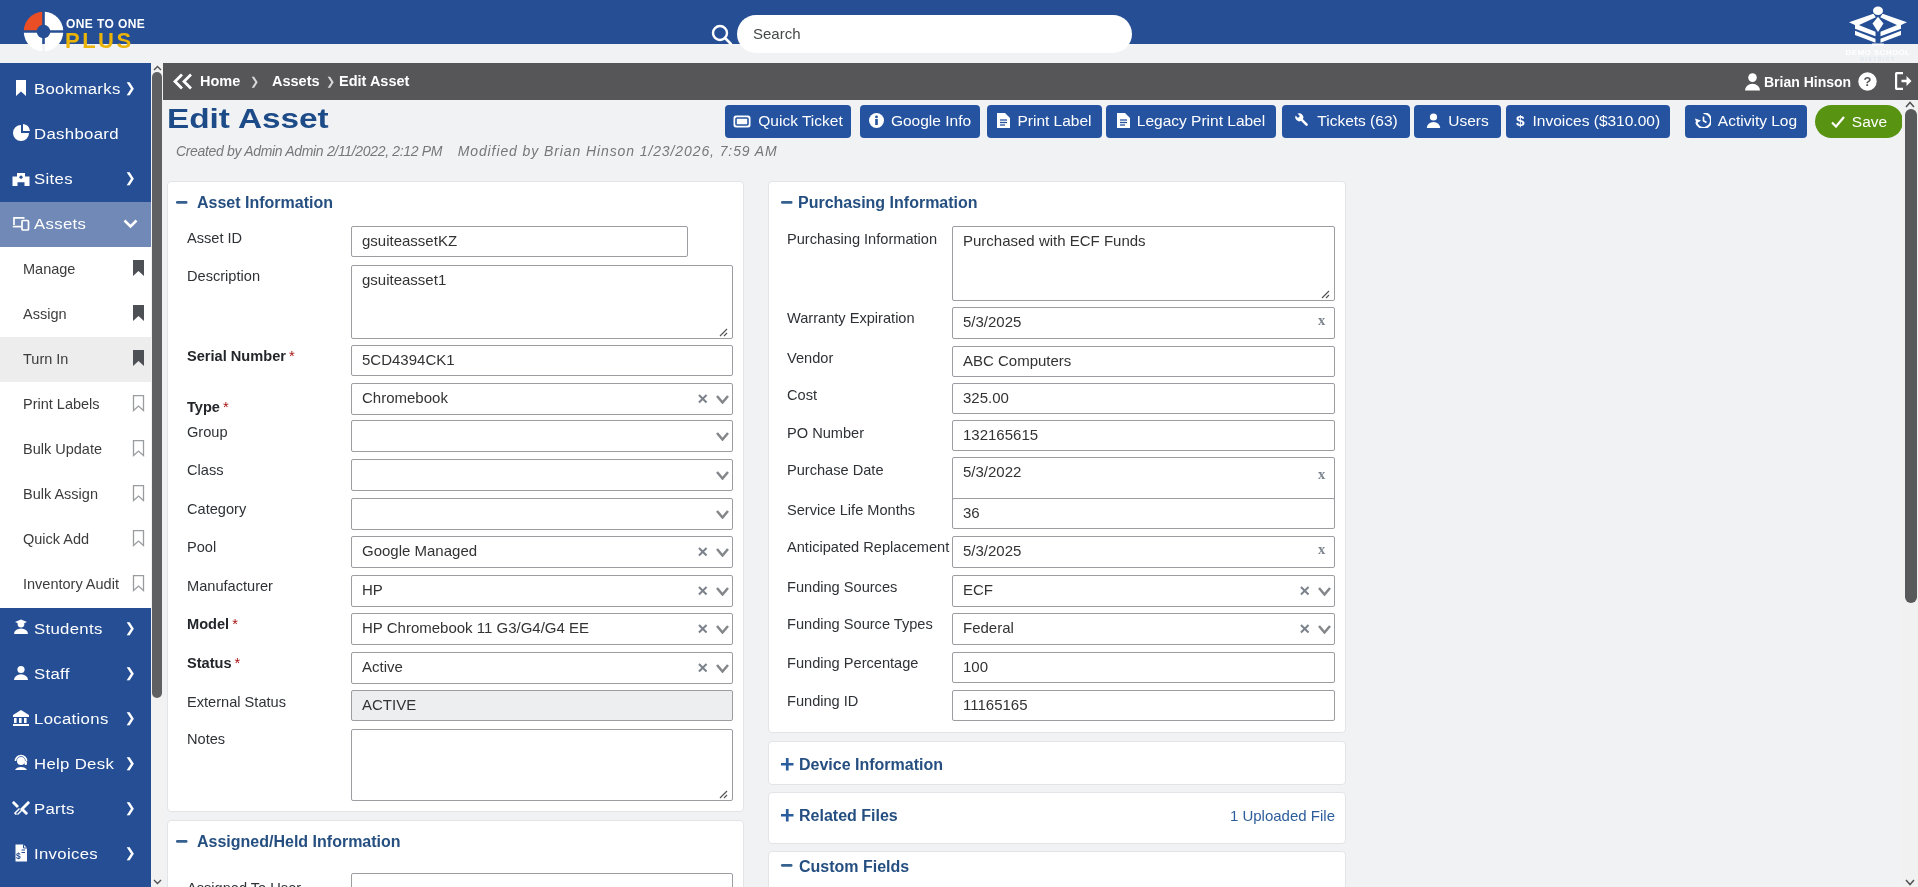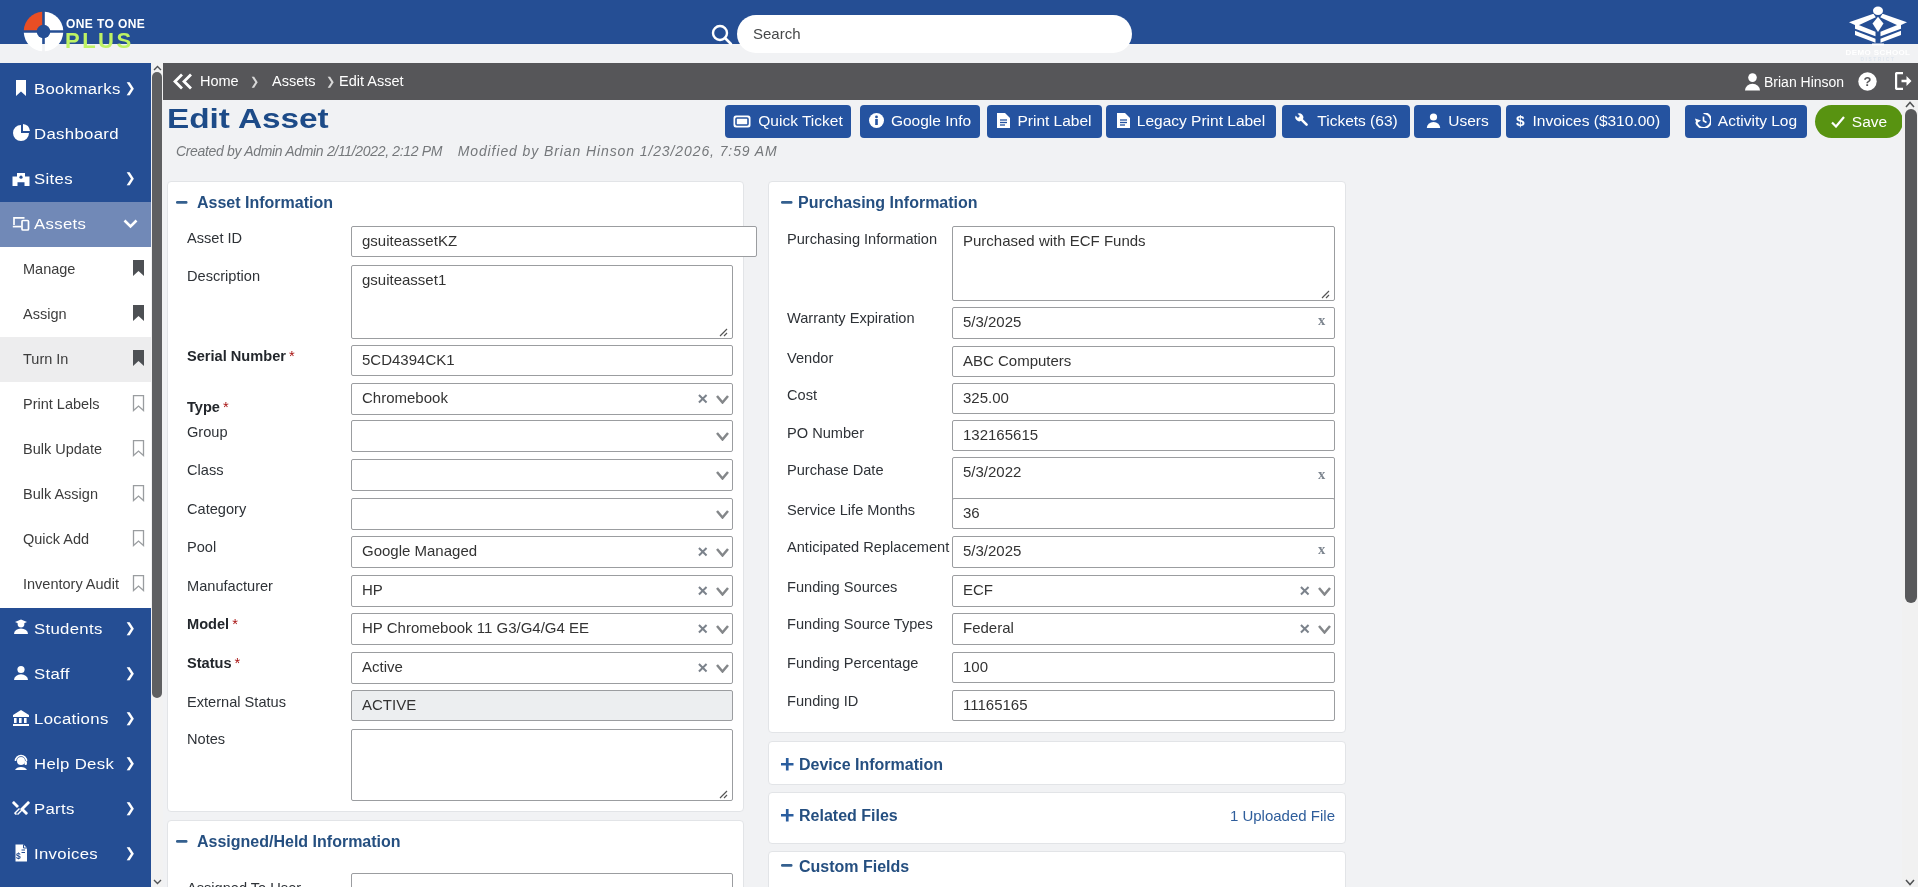--- a/index.html
+++ b/index.html
@@ -25,21 +25,21 @@
 .subrow .bm { position:absolute; right:6px; top:13px; }
 #assetshl { position:absolute; left:0; top:139px; width:151px; height:45px; background:#7189b7; }
 #turninhl { position:absolute; left:0; top:274px; width:151px; height:45px; background:#ededee; }
 
 
 #sscroll { position:absolute; left:151px; top:63px; width:12px; height:824px; background:#f2f2f2; }
 #sscroll .thumb { position:absolute; left:1px; top:9px; width:10px; height:626px; background:#5f6062; border-radius:5px; }
 
 
 #crumb { position:absolute; left:163px; top:63px; width:1755px; height:37px; background:#565659; color:#fff; }
-#crumb .item { position:absolute; top:10px; font-size:14.5px; font-weight:normal; color:#fff; }
+#crumb .item { position:absolute; top:10px; font-size:14.5px; font-weight:bold; color:#fff; }
 #crumb .sep { position:absolute; top:12px; font-size:11px; color:#d8d8d8; }
 
 
 #title { position:absolute; left:167px; top:103px; font-size:28px; font-weight:bold; color:#1d4b88; transform:scaleX(1.19); transform-origin:0 0; }
 #created { position:absolute; left:176px; top:143px; font-size:14px; font-style:italic; color:#75787b; }
 
 
 .btn { position:absolute; top:105px; height:33px; background:#2553a0; border-radius:4px; color:#fff; font-size:15.5px; line-height:32px; text-align:center; }
 .btn svg, .btn .bicon { vertical-align:-2px; margin-right:7px; }
 #savebtn { position:absolute; top:105px; height:33px; background:#589311; border-radius:16.5px; color:#ffffff; font-size:15.5px; line-height:33px; text-align:center; }
@@ -63,21 +63,21 @@
     <svg class="abs" style="left:23px;top:11px" width="41" height="41" viewBox="0 0 41 41">
       <g>
         <path d="M19.2 0.8 A19.7 19.7 0 0 0 0.8 19.2 L19.2 19.2 Z" fill="#e94e24"></path>
         <path d="M21.8 0.8 A19.7 19.7 0 0 1 40.2 19.2 L21.8 19.2 Z" fill="#ffffff"></path>
         <path d="M0.8 21.8 A19.7 19.7 0 0 0 19.2 40.2 L19.2 21.8 Z" fill="#ffffff"></path>
         <path d="M40.2 21.8 A19.7 19.7 0 0 1 21.8 40.2 L21.8 21.8 Z" fill="#ffffff"></path>
         <circle cx="20.5" cy="20.5" r="6.8" fill="#254e94"></circle>
       </g>
     </svg>
     <div class="abs" style="left:66px;top:17px;font-size:12px;font-weight:bold;color:#fff;letter-spacing:0.4px">ONE TO ONE</div>
-    <div class="abs" style="left:65px;top:28px;font-size:22px;font-weight:bold;color:#bef264;letter-spacing:2.5px">PLUS</div>
+    <div class="abs" style="left:65px;top:28px;font-size:22px;font-weight:bold;color:#eab308;letter-spacing:2.5px">PLUS</div>
     <svg class="abs" style="left:710px;top:23px" width="23" height="23" viewBox="0 0 23 23">
       <circle cx="10" cy="10" r="7" fill="none" stroke="#fff" stroke-width="2.4"></circle>
       <line x1="15" y1="15" x2="21" y2="21" stroke="#fff" stroke-width="2.6" stroke-linecap="round"></line>
     </svg>
     <div id="searchpill">
         <span>Search</span>
       </div>
     <div id="salesname">OneToOnePlus Sales</div>
 
     <svg class="abs" style="left:1841px;top:4px" width="74" height="60" viewBox="0 0 74 60">
@@ -355,21 +355,21 @@
       <path d="M6.5 0 v13 M0 6.5 h13" stroke="#2a5d9e" stroke-width="2.8"></path>
     </svg>
   <div class="phead" style="left:799px;top:807px">Related Files</div>
   <div class="abs" style="left:1150px;top:807px;width:185px;text-align:right;font-size:15px;color:#2e5d9b">1 Uploaded File</div>
   <svg class="abs" style="left:781px;top:864px" width="11.5" height="2.8" viewBox="0 0 11.5 2.8">
       <rect width="11.5" height="2.8" rx="1.2" fill="#35608f"></rect>
     </svg>
   <div class="phead" style="left:799px;top:858px">Custom Fields</div>
 
   <div class="lbl" style="left:187px;top:230px">Asset ID</div>
-  <div class="inp" style="left:351px;top:226px;width:406px;height:31px">gsuiteassetKZ</div>
+  <div class="inp" style="left:351px;top:226px;width:337px;height:31px">gsuiteassetKZ</div>
   <div class="lbl" style="left:187px;top:268px">Description</div>
   <div class="inp" style="left:351px;top:265px;width:382px;height:74px">gsuiteasset1</div>
   <svg class="abs" style="left:719px;top:328px" width="9" height="9" viewBox="0 0 9 9">
       <path d="M8 1 L1 8 M8 5 L5 8" stroke="#555" stroke-width="1.2"></path>
     </svg>
   <div class="lbl" style="left:187px;top:348px"><b>Serial Number</b><span class="req">*</span></div>
   <div class="inp" style="left:351px;top:345px;width:382px;height:31px">5CD4394CK1</div>
   <div class="lbl" style="left:187px;top:399px"><b>Type</b><span class="req">*</span></div>
   <div class="inp" style="left:351px;top:383px;width:382px;height:32px">Chromebook</div>
   <div class="lbl" style="left:187px;top:424px">Group</div>

